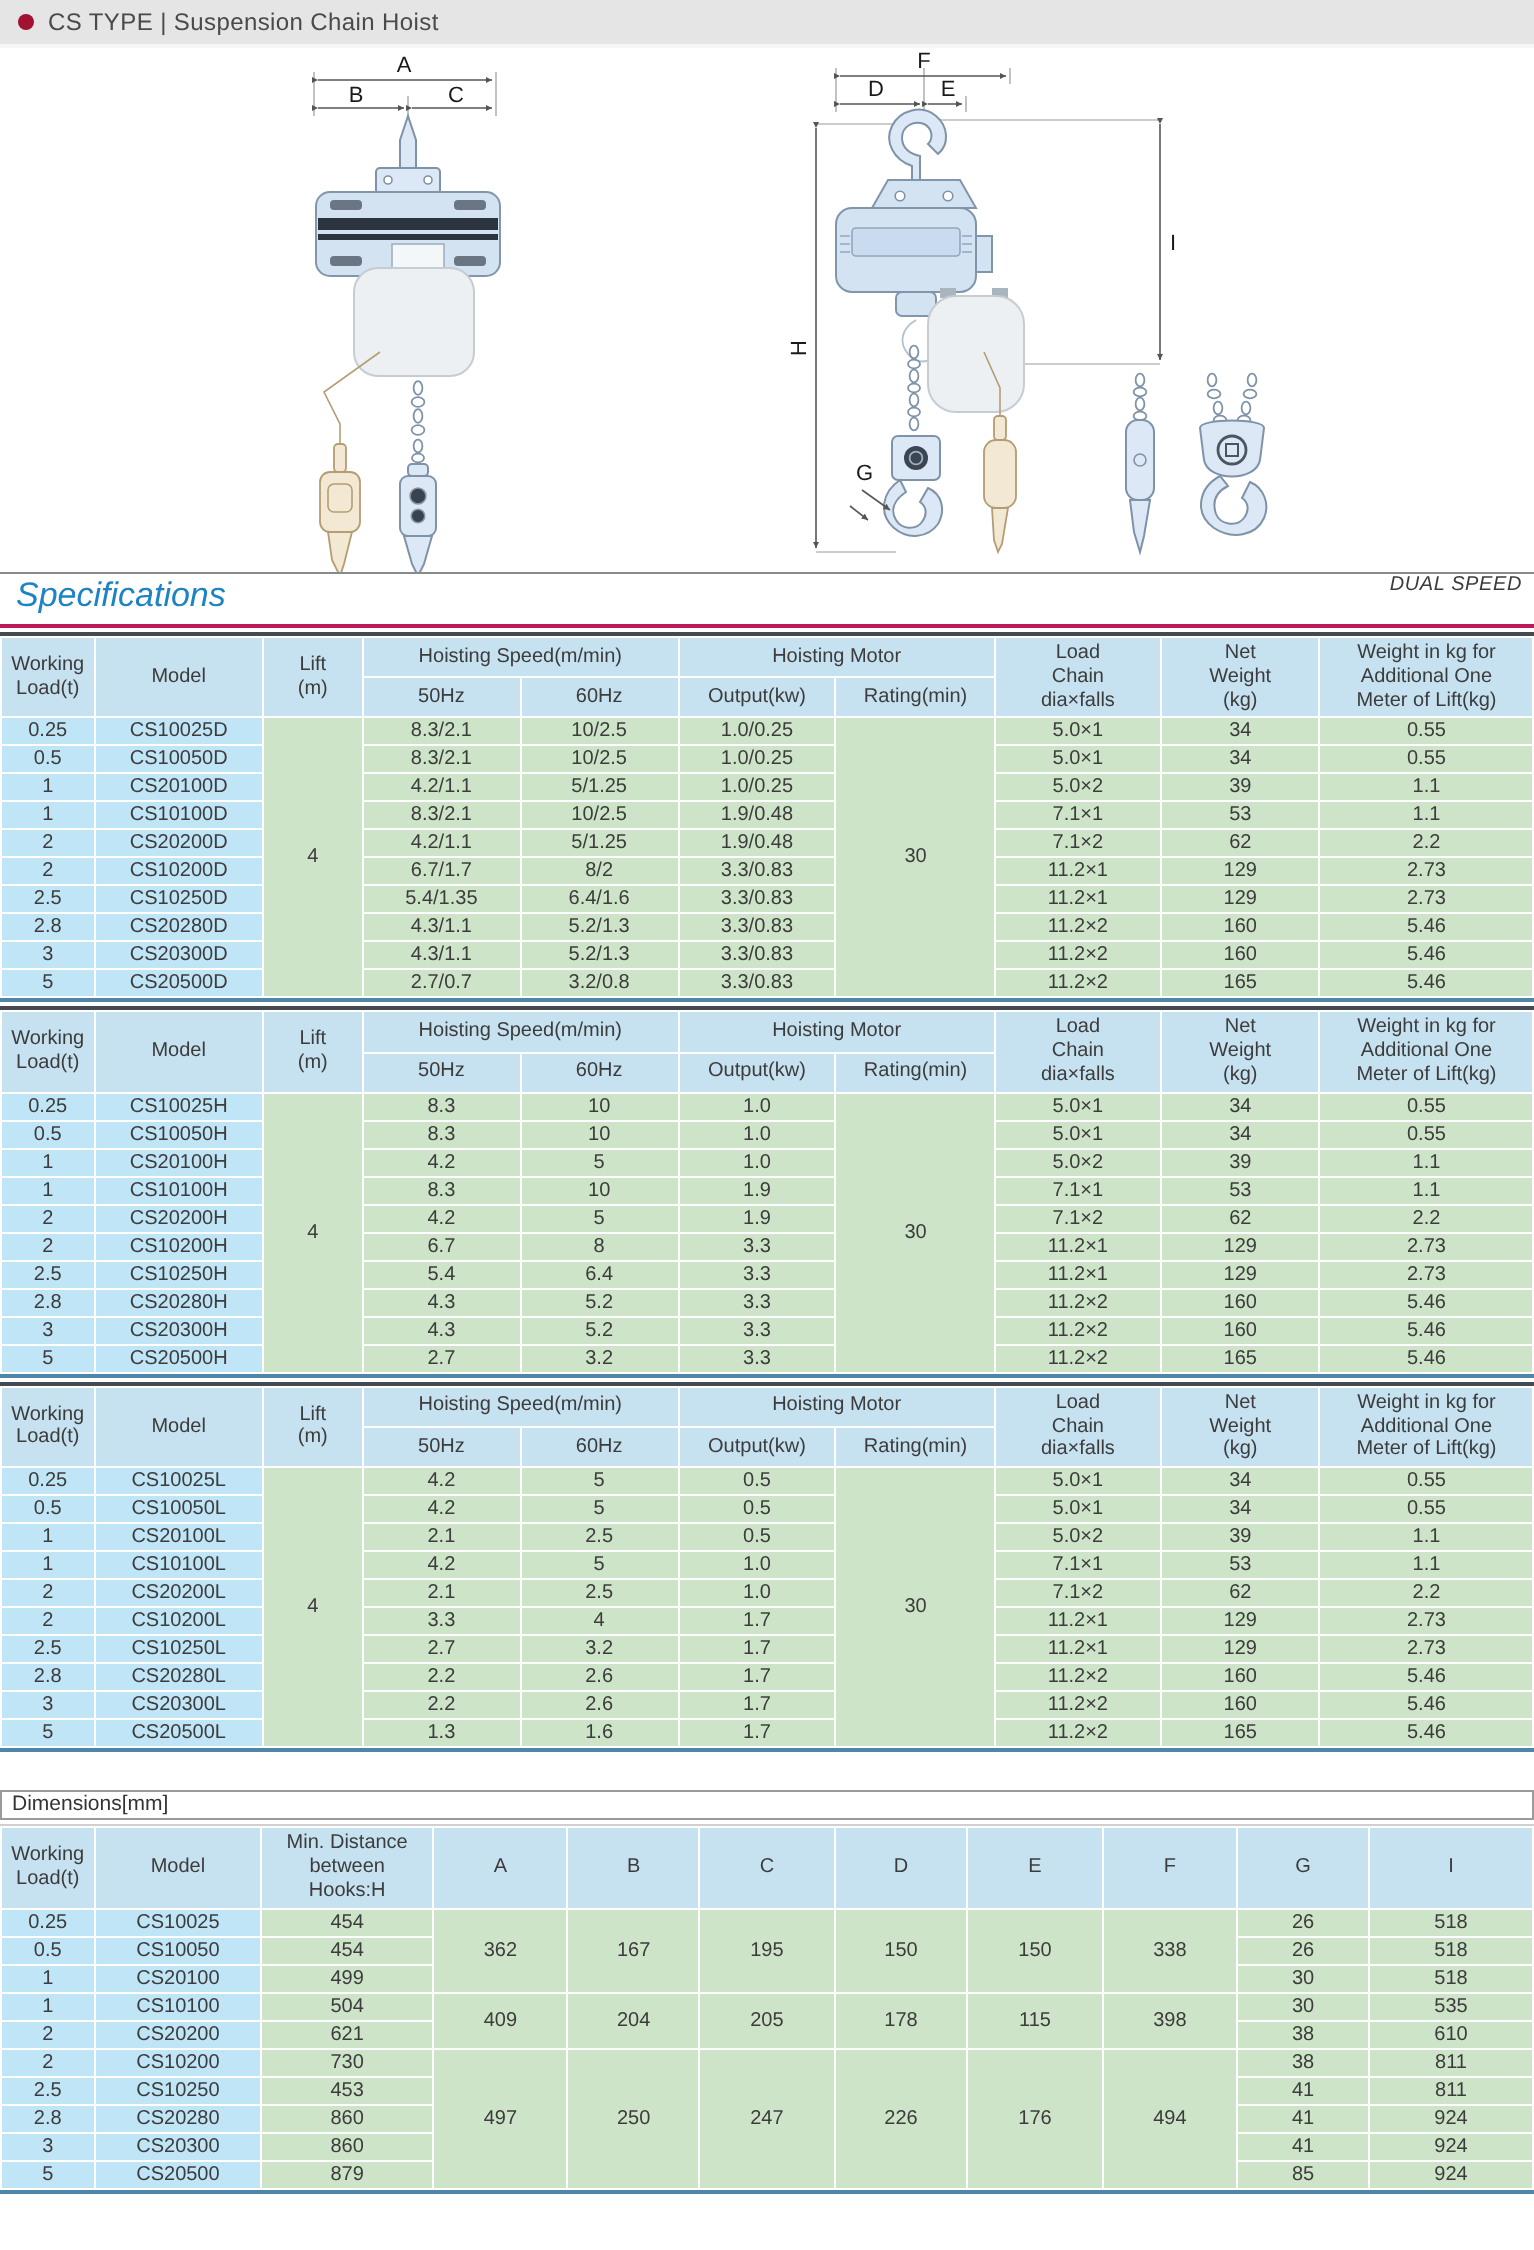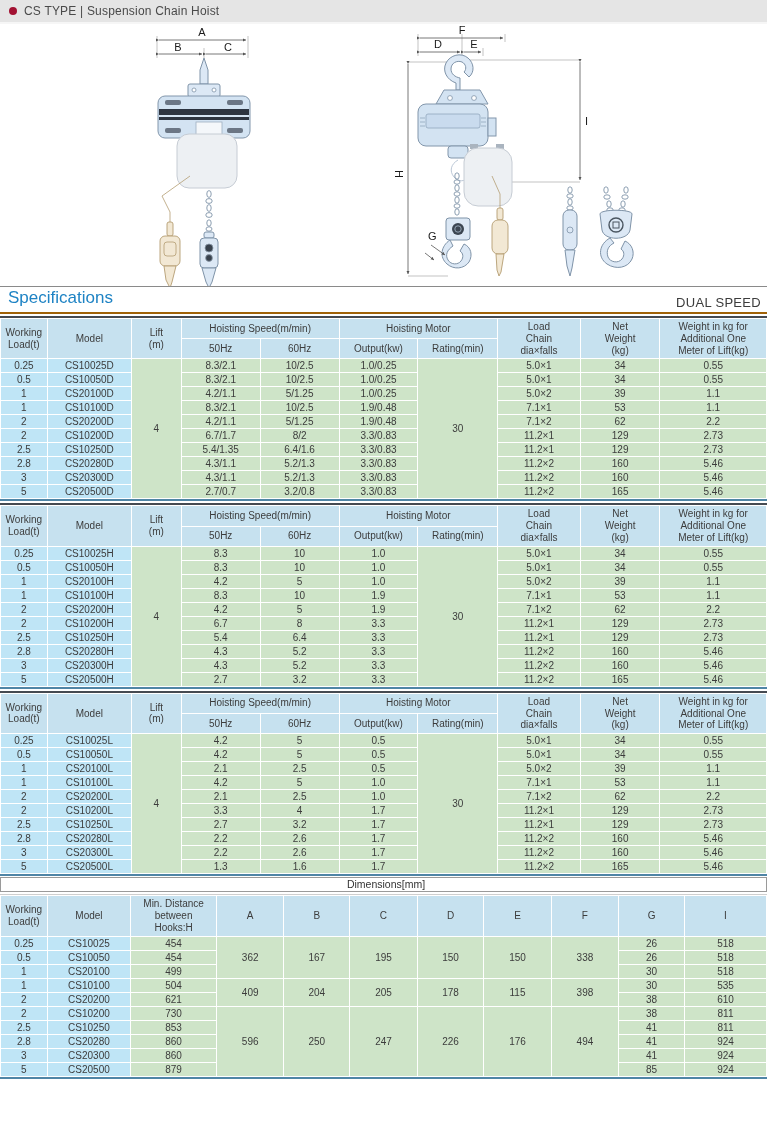--- a/index.html
+++ b/index.html
@@ -8,37 +8,37 @@
   
   .topbar{height:22px;background:#e5e5e5;display:flex;align-items:center;gap:7px;
           padding:0 9px;border-bottom:2px solid #f6f6f6;}
   .bullet{width:8px;height:8px;border-radius:50%;background:#a21232;flex:0 0 auto;}
   .topbar-title{font-size:12px;color:#4a4a4a;letter-spacing:.2px;}
   
   .diagram{position:relative;height:262px;background:#fff;}
   .diagram svg{position:absolute;inset:0;}
   
   .sect-head{position:relative;height:25px;border-top:1px solid #8a8a8a;
-             border-bottom:2px solid #a16207;}
+             border-bottom:2px solid #be185d;font-style:italic;}
   .spec-title{position:absolute;left:8px;top:1px;font-size:17px;color:#1e83c4;}
-  .badge{position:absolute;right:6px;bottom:2px;font-size:13px;color:#3c3c3c;letter-spacing:.3px;}
+  .badge{position:absolute;right:6px;bottom:14px;font-size:10px;color:#3c3c3c;letter-spacing:.3px;}
   .gaprow{position:relative;height:13px;}
   
   .tblwrap{border-top:2px solid #454a51;border-bottom:2px solid #4f85a6;margin-top:2px;}
   table{width:100%;border-collapse:collapse;table-layout:fixed;}
   th,td{border:1px solid #fff;font-size:10px;text-align:center;padding:0;color:#3c3c3c;
         overflow:hidden;}
   thead th{background:#c6e1ef;font-weight:normal;line-height:1.18;white-space:pre-line;
            padding:2px 1px;}
   tbody td{height:13px;line-height:13px;}
   td.b{background:#bfe5f6;}
   td.g{background:#cee4c8;}
   
-  .dim-label{margin-top:1px;border:1px solid #9a9a9a;height:13px;line-height:13px;
-             font-size:10.5px;padding-left:5px;color:#333;text-align:center;}
+  .dim-label{margin-top:19px;border:1px solid #9a9a9a;height:13px;line-height:13px;
+             font-size:10.5px;padding-left:5px;color:#333;}
   .dimwrap{border-top:1px solid #cfcfcf;border-bottom:2px solid #4f85a6;margin-top:2px;}
   
   .dimline{stroke:#555;stroke-width:.8;fill:none;}
   .extline{stroke:#9a9a9a;stroke-width:.6;fill:none;}
   .dimtxt{font-size:11px;fill:#1a1a1a;font-family:"Liberation Sans",sans-serif;}
   .bodyfill{fill:#d3e3f2;stroke:#8296ab;stroke-width:1;}
   .hookfill{fill:#dce8f5;stroke:#7f93a8;stroke-width:1;}
   .tanfill{fill:#f2e8d4;stroke:#b49d72;stroke-width:.9;}
   .bucket{fill:#edf0f3;stroke:#c6ccd4;stroke-width:1;}
   .chain{stroke:#7f93a8;stroke-width:.9;fill:none;}
@@ -750,33 +750,33 @@
             <td class="b">2</td>
             <td class="b">CS20200</td>
             <td class="g">621</td>
             <td class="g">38</td>
             <td class="g">610</td>
           </tr>
           <tr>
             <td class="b">2</td>
             <td class="b">CS10200</td>
             <td class="g">730</td>
-            <td class="g" rowspan="5">596</td>
+            <td class="g" rowspan="5">497</td>
             <td class="g" rowspan="5">250</td>
             <td class="g" rowspan="5">247</td>
             <td class="g" rowspan="5">226</td>
             <td class="g" rowspan="5">176</td>
             <td class="g" rowspan="5">494</td>
             <td class="g">38</td>
             <td class="g">811</td>
           </tr>
           <tr>
             <td class="b">2.5</td>
             <td class="b">CS10250</td>
-            <td class="g">853</td>
+            <td class="g">453</td>
             <td class="g">41</td>
             <td class="g">811</td>
           </tr>
           <tr>
             <td class="b">2.8</td>
             <td class="b">CS20280</td>
             <td class="g">860</td>
             <td class="g">41</td>
             <td class="g">924</td>
           </tr>

